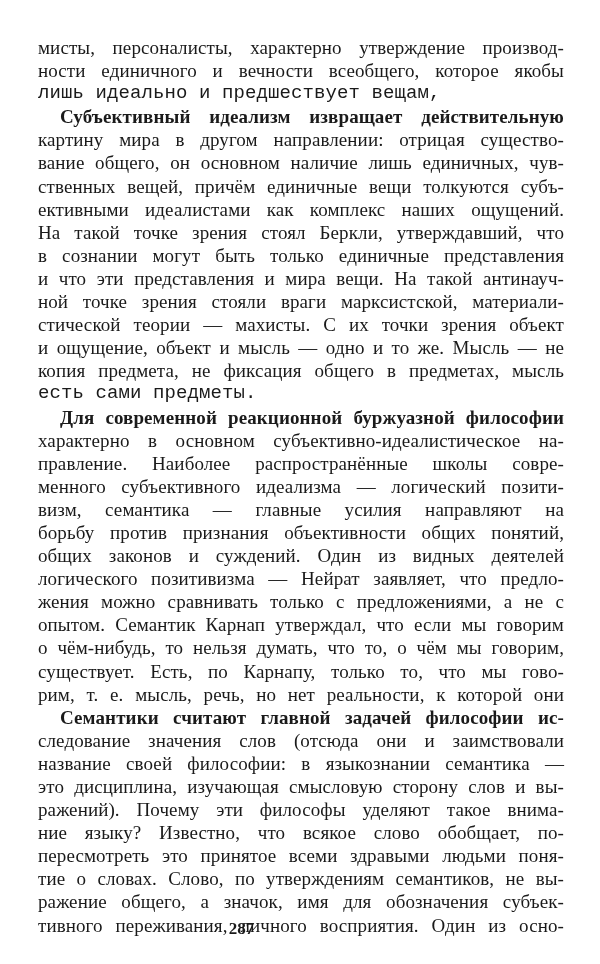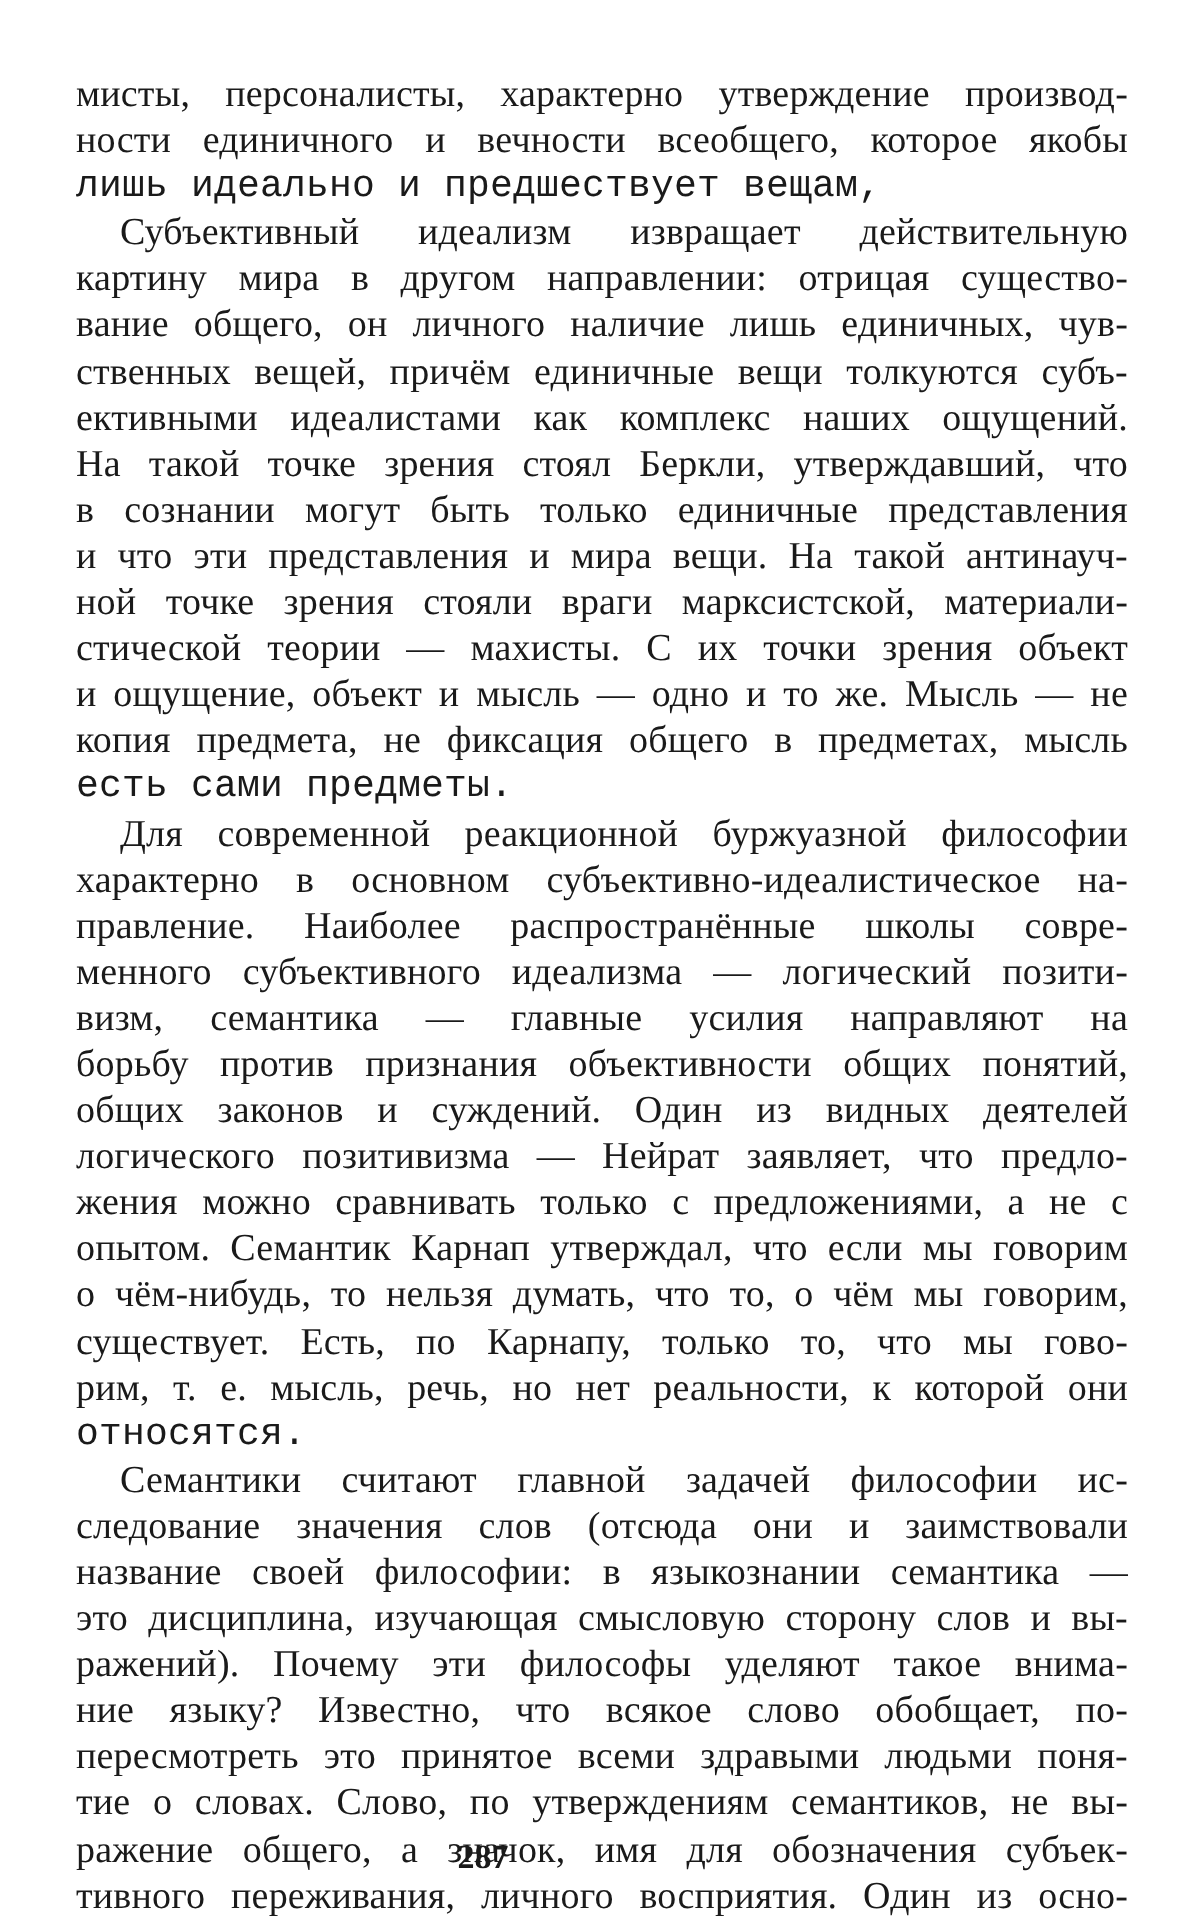--- a/index.html
+++ b/index.html
@@ -7,39 +7,39 @@
     width: 600px; height: 964px; background: #ffffff; position: relative; overflow: hidden;
     font-family: "Liberation Serif", "DejaVu Serif", serif; color: #1a1a1a;
   }
   .page { position: absolute; left: 38px; top: 36px; width: 526px; }
   .line {
     display: block; height: 23.1px; line-height: 23.1px; font-size: 19px;
     white-space: nowrap; text-align: justify; text-align-last: justify;
     letter-spacing: 0.1px;
   }
   .line.last { text-align-last: left; font-family: Liberation Mono, monospace; }
-  .line.indent { padding-left: 22px; }
+  .line.indent { padding-left: 22px; font-weight: bold; }
   .page-number {
     position: absolute; top: 919px; left: 0; width: 483px; text-align: center;
     font-size: 17px; font-weight: bold; font-family: "Liberation Serif", serif;
   }
 </style>
 </head>
 <body>
 
 <div class="page">
   <div>
     <span class="line">мисты, персоналисты, характерно утверждение производ-</span>
     <span class="line">ности единичного и вечности всеобщего, которое якобы</span>
     <span class="line last">лишь идеально и предшествует вещам,</span>
   </div>
   <div>
     <span class="line indent">Субъективный идеализм извращает действительную</span>
     <span class="line">картину мира в другом направлении: отрицая существо-</span>
-    <span class="line">вание общего, он личного наличие лишь единичных, чув-</span>
+    <span class="line">вание общего, он основном наличие лишь единичных, чув-</span>
     <span class="line">ственных вещей, причём единичные вещи толкуются субъ-</span>
     <span class="line">ективными идеалистами как комплекс наших ощущений.</span>
     <span class="line">На такой точке зрения стоял Беркли, утверждавший, что</span>
     <span class="line">в сознании могут быть только единичные представления</span>
     <span class="line">и что эти представления и мира вещи. На такой антинауч-</span>
     <span class="line">ной точке зрения стояли враги марксистской, материали-</span>
     <span class="line">стической теории — махисты. С их точки зрения объект</span>
     <span class="line">и ощущение, объект и мысль — одно и то же. Мысль — не</span>
     <span class="line">копия предмета, не фиксация общего в предметах, мысль</span>
     <span class="line last">есть сами предметы.</span>
@@ -51,21 +51,20 @@
     <span class="line">менного субъективного идеализма — логический позити-</span>
     <span class="line">визм, семантика — главные усилия направляют на</span>
     <span class="line">борьбу против признания объективности общих понятий,</span>
     <span class="line">общих законов и суждений. Один из видных деятелей</span>
     <span class="line">логического позитивизма — Нейрат заявляет, что предло-</span>
     <span class="line">жения можно сравнивать только с предложениями, а не с</span>
     <span class="line">опытом. Семантик Карнап утверждал, что если мы говорим</span>
     <span class="line">о чём-нибудь, то нельзя думать, что то, о чём мы говорим,</span>
     <span class="line">существует. Есть, по Карнапу, только то, что мы гово-</span>
     <span class="line">рим, т. е. мысль, речь, но нет реальности, к которой они</span>
-    <span class="line last">относятся.</span>
   </div>
   <div>
     <span class="line indent">Семантики считают главной задачей философии ис-</span>
     <span class="line">следование значения слов (отсюда они и заимствовали</span>
     <span class="line">название своей философии: в языкознании семантика —</span>
     <span class="line">это дисциплина, изучающая смысловую сторону слов и вы-</span>
     <span class="line">ражений). Почему эти философы уделяют такое внима-</span>
     <span class="line">ние языку? Известно, что всякое слово обобщает, по-</span>
     <span class="line">пересмотреть это принятое всеми здравыми людьми поня-</span>
     <span class="line">тие о словах. Слово, по утверждениям семантиков, не вы-</span>

